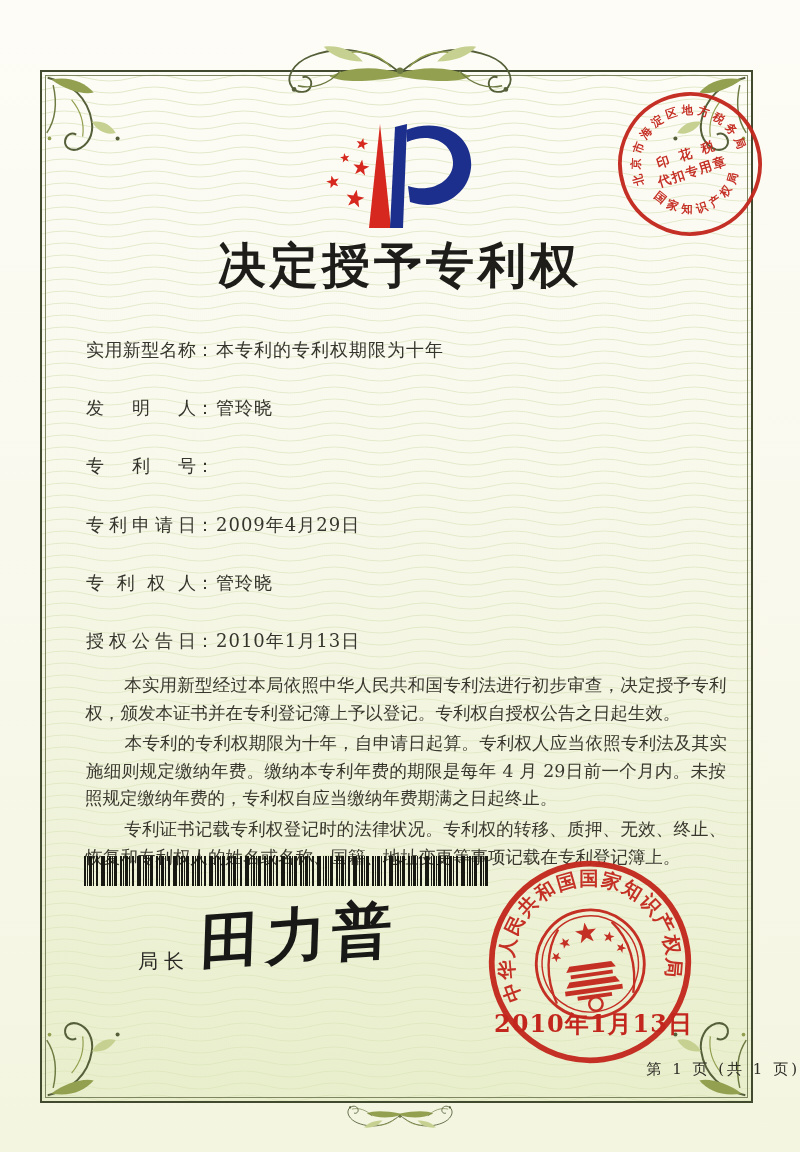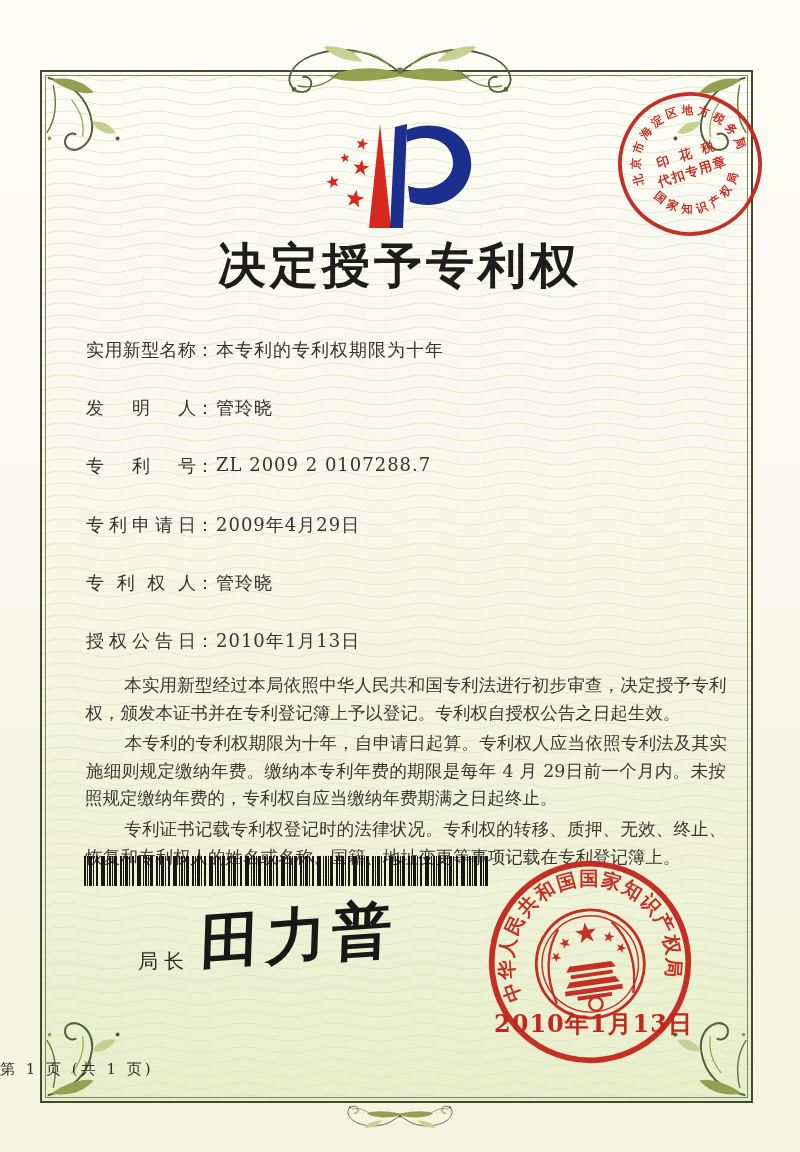--- a/index.html
+++ b/index.html
@@ -31,21 +31,21 @@
   .paras p{margin:0 0 3px 0;text-indent:2.15em;transform:skewX(-2deg);}
   .barcode{position:absolute;left:84px;top:856px;width:410px;height:30px;display:flex;align-items:stretch;}
   .barcode i{display:block;background:#181813;}
   .sig-title{position:absolute;left:138px;top:948px;font-size:20px;letter-spacing:6px;color:#2c2b25;}
   .sig-name{position:absolute;left:200px;top:896px;font-size:60px;font-weight:600;color:#181816;
     letter-spacing:6px;transform:rotate(-4deg) skewX(-6deg);}
   .tax-seal{position:absolute;left:614px;top:88px;width:152px;height:152px;transform:rotate(-18deg);opacity:.95;}
   .office-seal{position:absolute;left:484px;top:856px;width:212px;height:212px;transform:rotate(-8deg);opacity:.95;}
   .seal-date{position:absolute;left:494px;top:1008px;font-size:24px;font-weight:700;color:#c3261c;
     letter-spacing:1px;z-index:5;}
-  .footer{position:absolute;left:0;top:1060px;width:100%;text-align:left;
+  .footer{position:absolute;left:0;top:1060px;width:100%;text-align:right;
     font-size:15px;letter-spacing:3px;color:#2f2e27;}
   svg text{font-family:"DejaVu Serif","Liberation Serif",serif;}
 </style>
 </head>
 <body>
 
 <div class="page">
 
   <svg class="waves" width="709" height="1029">
     <defs>
@@ -166,21 +166,20 @@
         <span class="f-colon">：</span>
         <span class="f-value">管玲晓</span>
       </div>
       <div class="field-row">
         <span class="f-label">
           <span>专</span>
           <span>利</span>
           <span>号</span>
         </span>
         <span class="f-colon">：</span>
-        <span class="f-value">ZL 2009 2 0107288.7</span>
       </div>
       <div class="field-row">
         <span class="f-label">
           <span>专</span>
           <span>利</span>
           <span>申</span>
           <span>请</span>
           <span>日</span>
         </span>
         <span class="f-colon">：</span>

